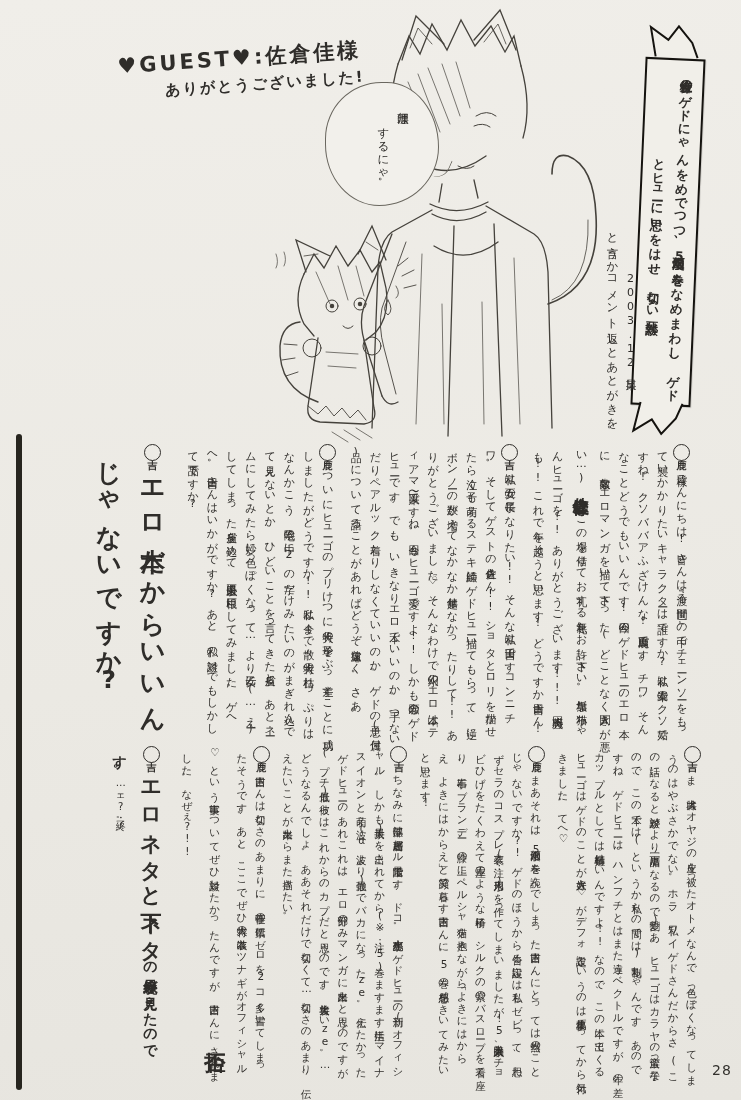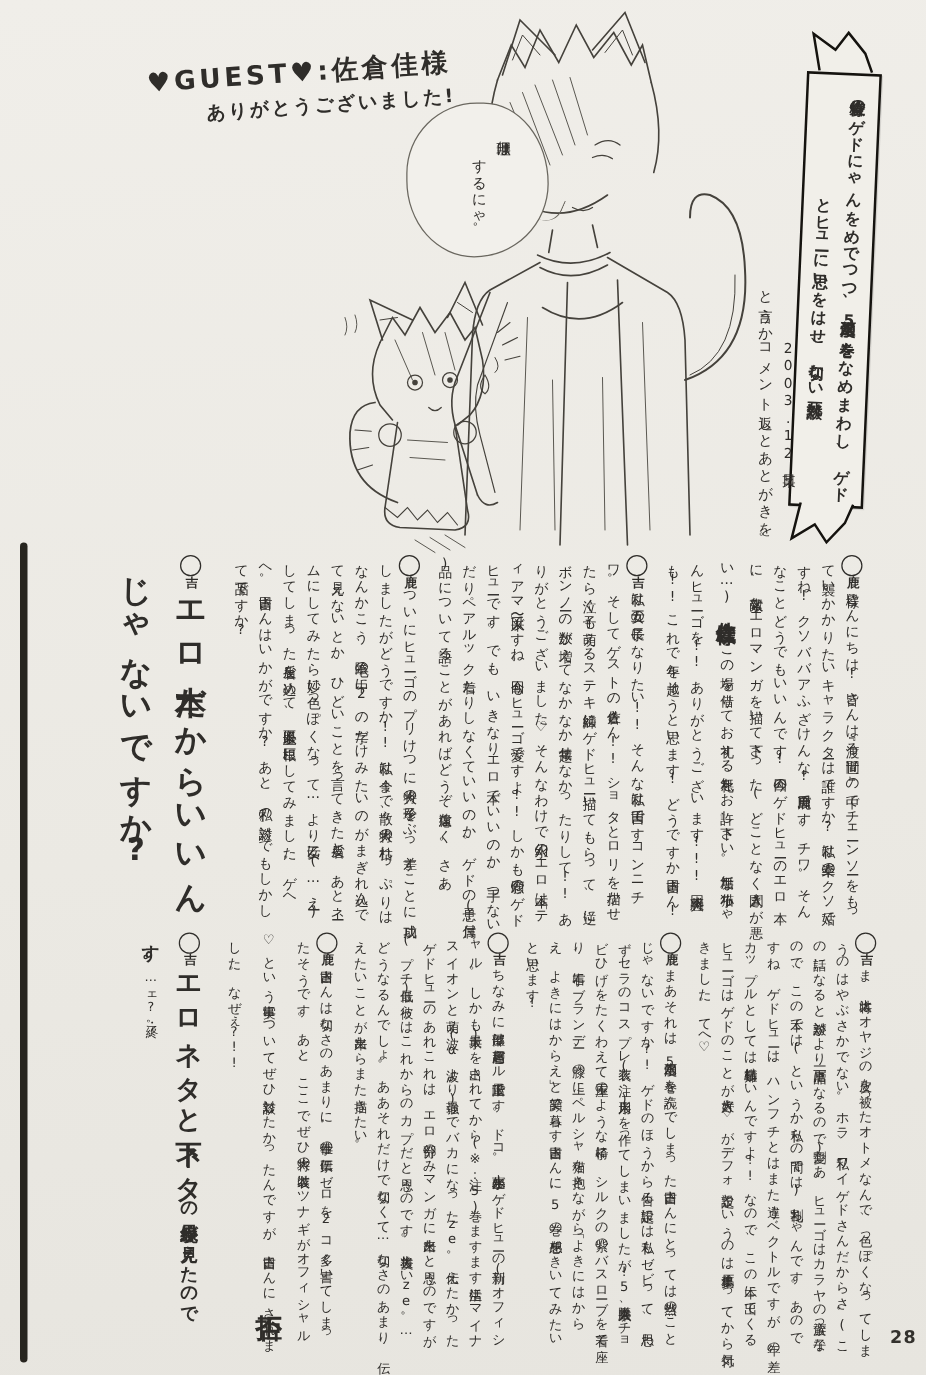--- a/index.html
+++ b/index.html
@@ -42,21 +42,21 @@
           border-radius:50%;text-align:center;font-size:10px;font-weight:bold;margin-bottom:5px;}
   .seg.normal{font-size:inherit;}
   .seg.emph{font-size:16px;font-weight:bold;letter-spacing:1px;}
   .seg.large{font-size:21px;font-weight:bold;letter-spacing:2px;}
   .seg.xlarge{font-size:25px;font-weight:bold;letter-spacing:3px;}
   .seg.medium{font-size:14px;font-weight:bold;}
   .seg.small{font-size:10px;}
   
   .scan-streak{position:absolute;left:16px;top:434px;width:6px;height:656px;background:#17150f;
           border-radius:3px;opacity:.92;filter:blur(.4px);}
-  .pagenum{position:absolute;left:712px;top:1062px;font-size:14px;color:#33312d;letter-spacing:1px;font-weight:bold;}
+  .pagenum{position:absolute;left:712px;top:1062px;font-size:14px;color:#33312d;letter-spacing:1px;}
 </style>
 </head>
 <body>
 
 <div class="page">
 
   <div class="guest">
     <div class="l1">♥GUEST♥:佐倉佳様</div>
     <div class="l2">ありがとうございました!</div>
   </div>

